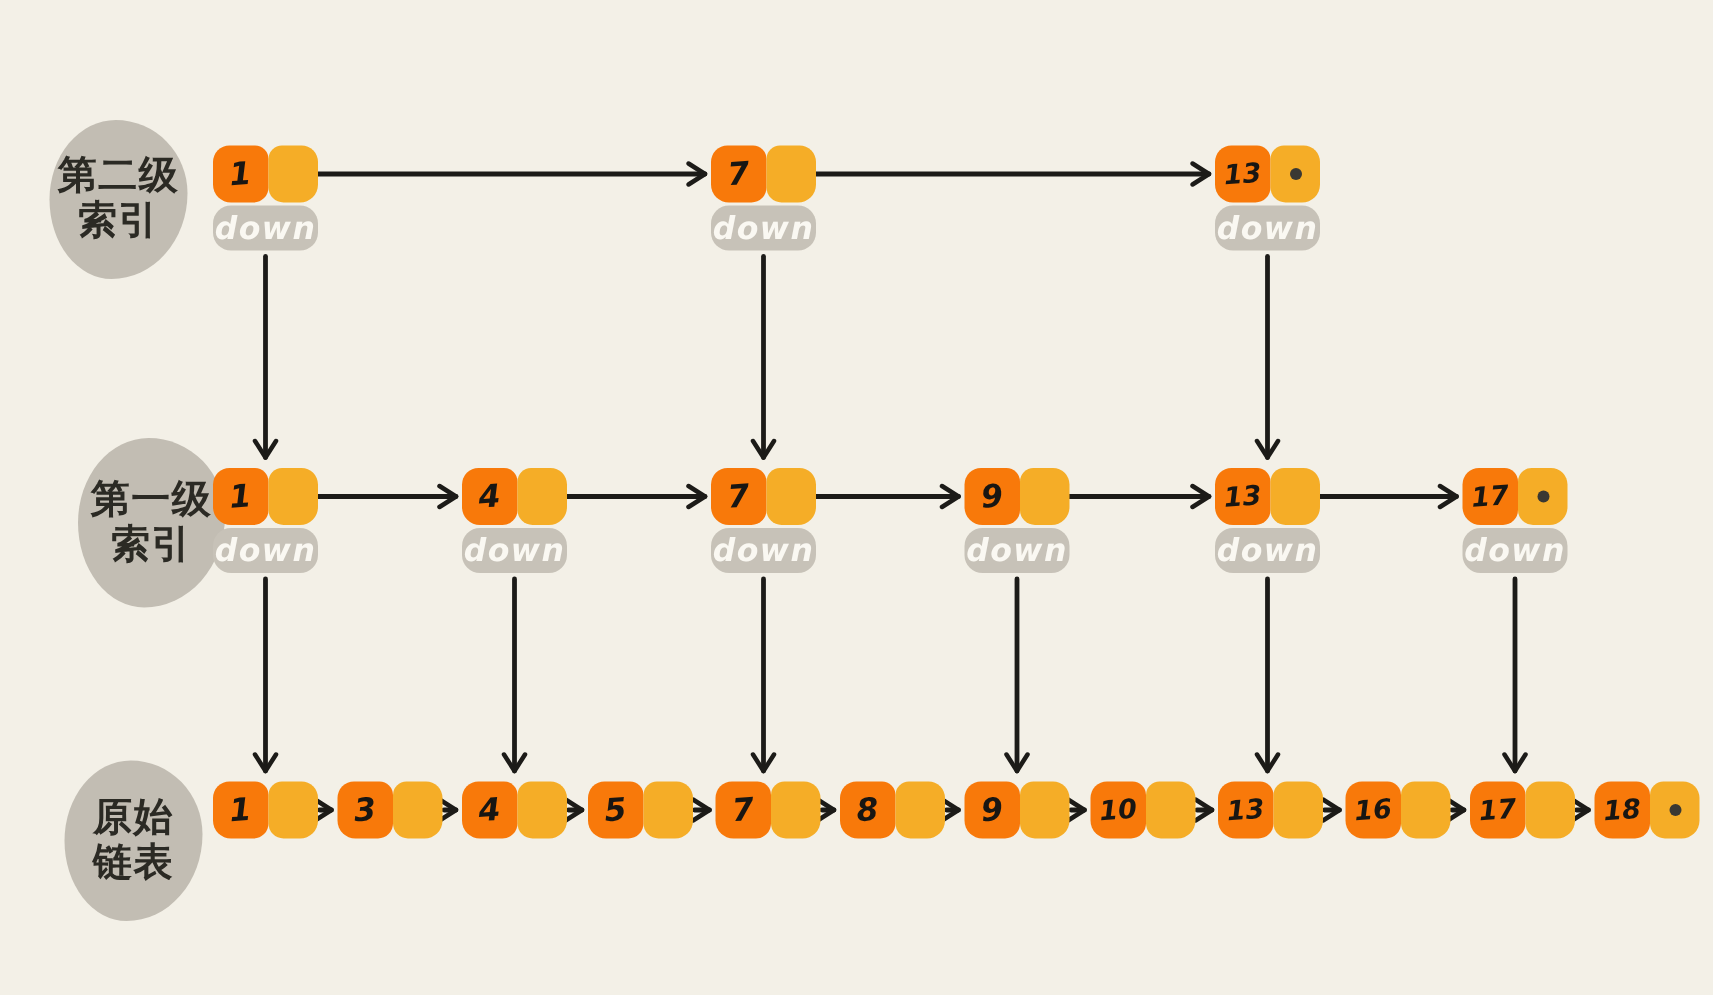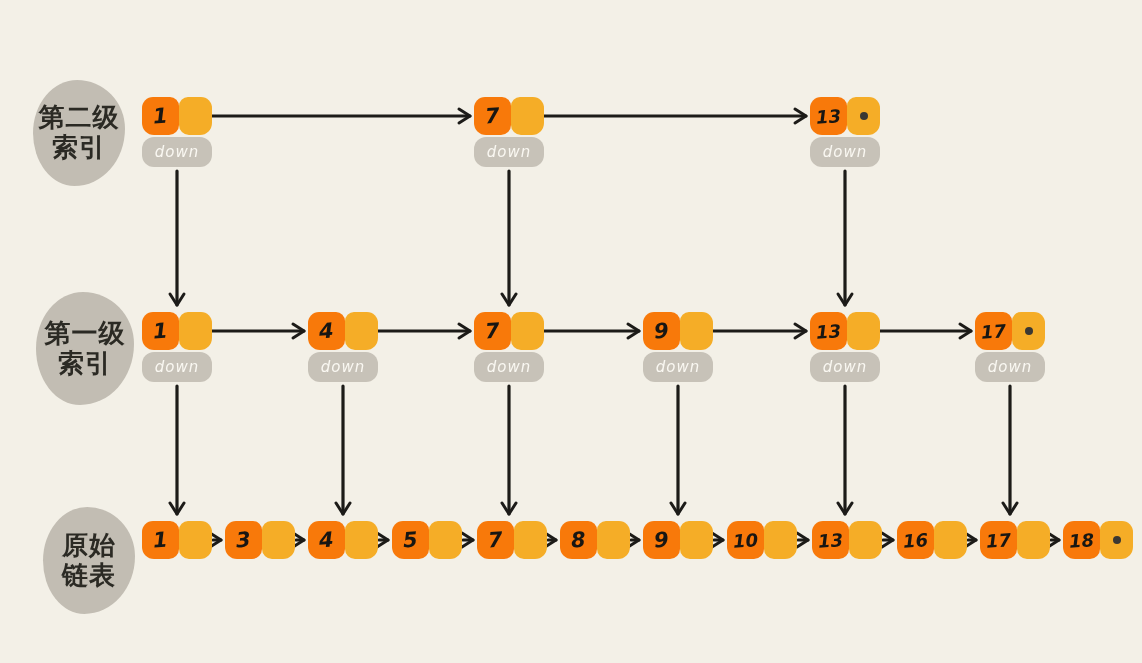--- a/index.html
+++ b/index.html
@@ -28,21 +28,21 @@
     color:var(--number_text);
     transform:rotate(-4deg);
   }
   .num.small{font-size:18px;}
   .dot{width:8px;height:8px;border-radius:50%;background:var(--null_dot);}
   .down{
     position:absolute;left:0;top:40px;width:70px;height:30px;
     background:var(--down_gray);
     border-radius:12px;
     color:var(--down_text);
-    font-style:italic;font-weight:400;font-size:15px;letter-spacing:1px;
+    font-style:italic;font-weight:700;font-size:21px;letter-spacing:1px;
     display:flex;align-items:center;justify-content:center;
   }
 </style>
 </head>
 <body>
 
 <div id="canvas" class="canvas" style="width: 1142px; height: 663px; background: rgb(243, 240, 231);">
   <svg id="arrows" width="1142" height="663">
       <defs>
         <marker id="ah" markerUnits="userSpaceOnUse" markerWidth="26" markerHeight="24" viewBox="-15 -11 26 22" refX="2" refY="0" orient="auto">
@@ -98,21 +98,21 @@
       </div>
       <div class="node" style="left: 810px; top: 97px;">
         <div class="sq orange">
           <span class="num small">13</span>
         </div>
         <div class="sq amber">
           <span class="dot"></span>
         </div>
         <div class="down">down</div>
       </div>
-      <div class="blob" style="left: 36px; top: 292px; width: 98px; height: 113px;">
+      <div class="blob" style="left: 52px; top: 292px; width: 98px; height: 113px;">
         <span>第一级</span>
         <span>索引</span>
       </div>
       <div class="node" style="left: 142px; top: 312px;">
         <div class="sq orange">
           <span class="num">1</span>
         </div>
         <div class="sq amber"></div>
         <div class="down">down</div>
       </div>

